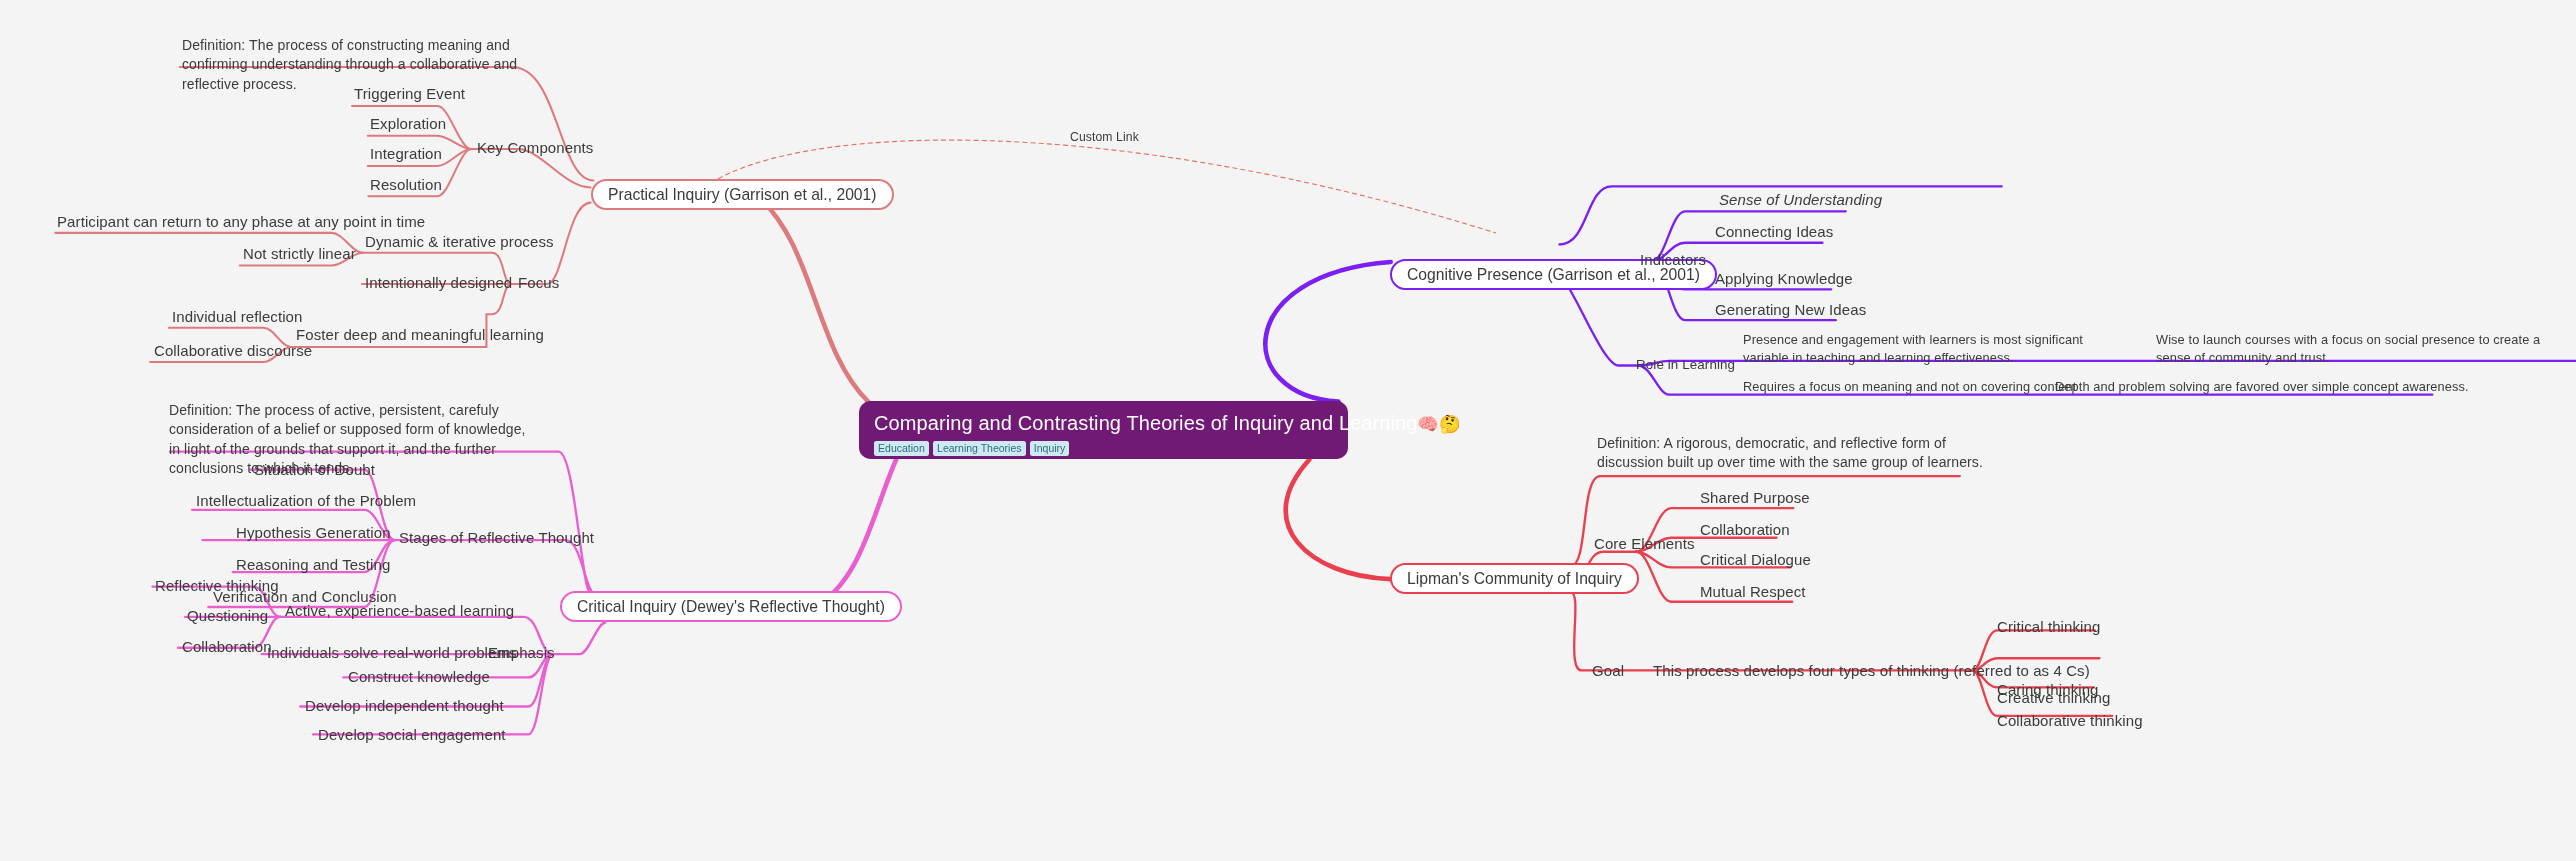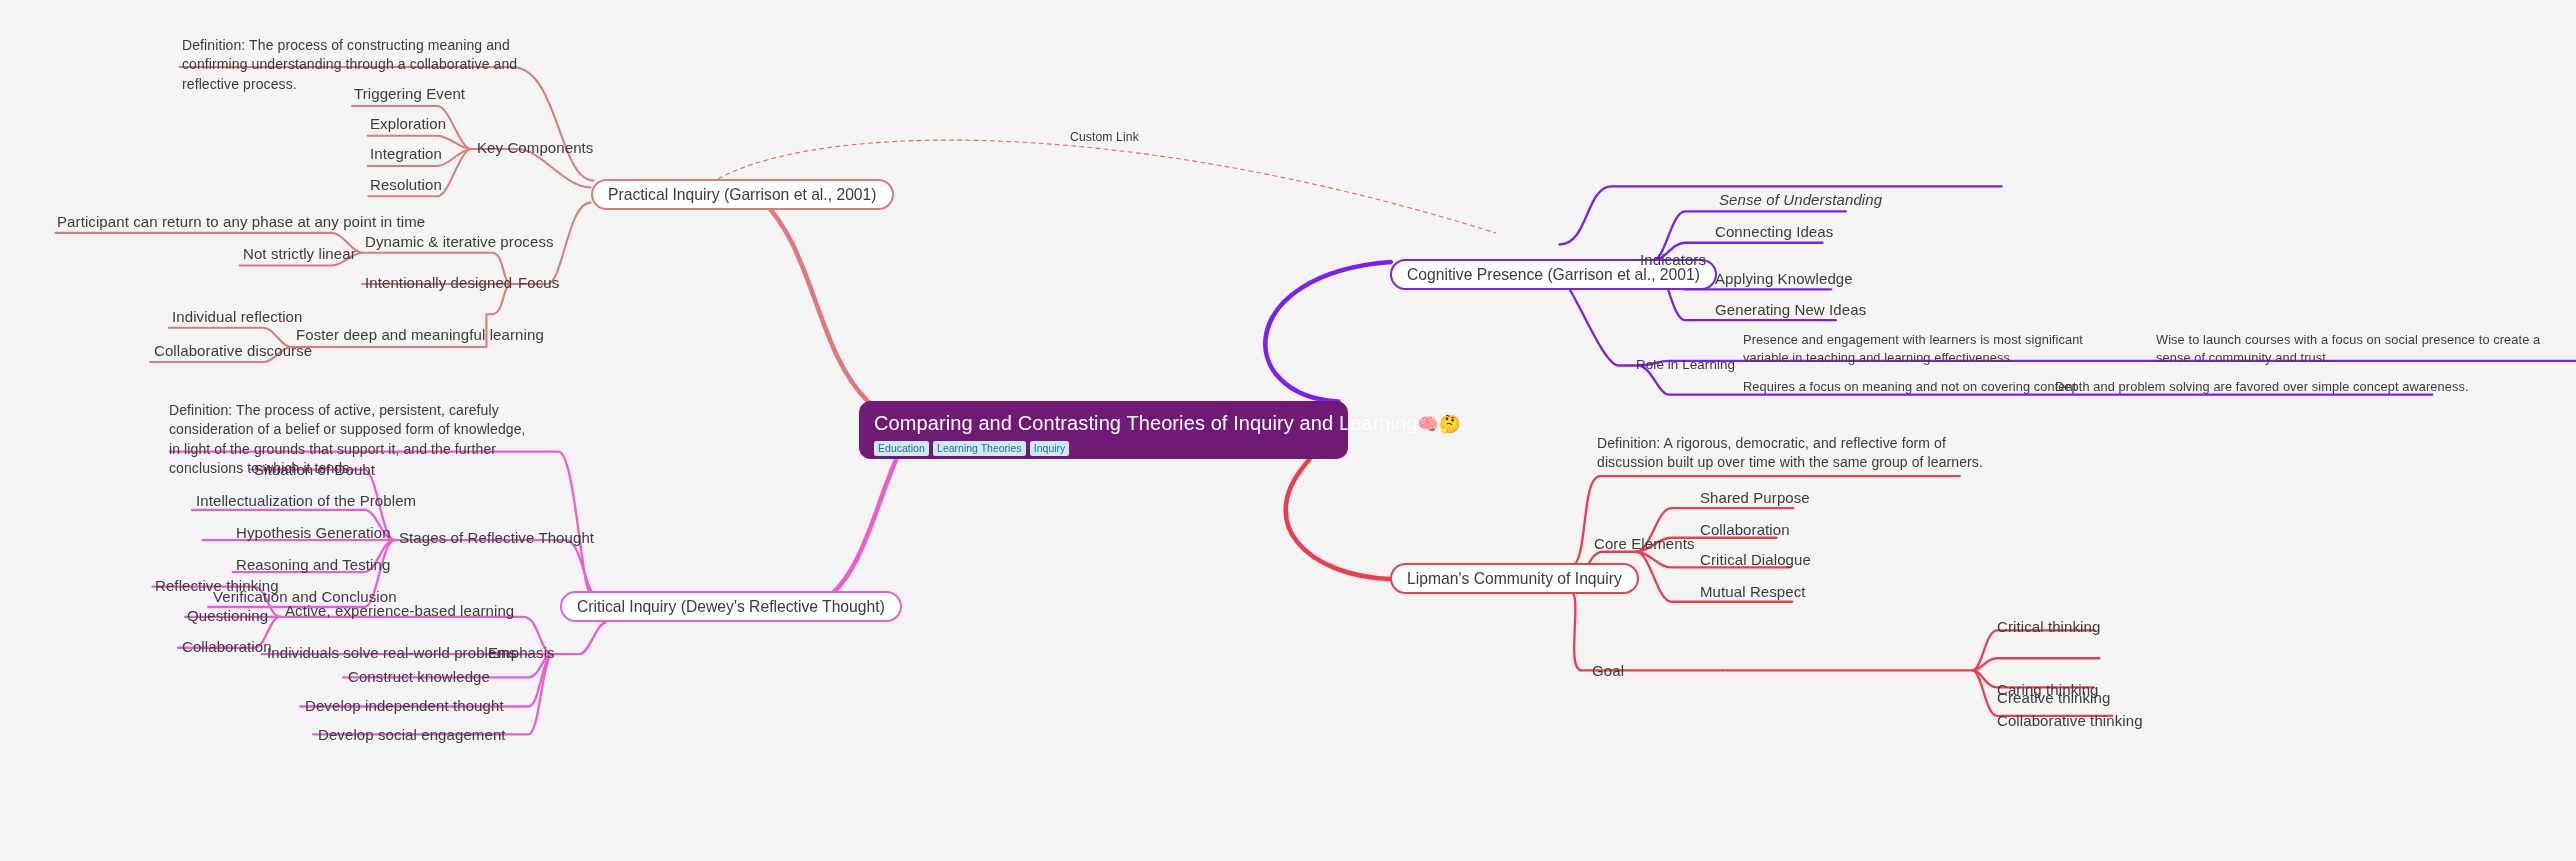--- a/index.html
+++ b/index.html
@@ -193,20 +193,21 @@
 <div class="lbl" style="left:2055px;top:378px;font-size:12.8px;">Depth and problem solving are favored over simple concept awareness.</div>
 
 <div class="lbl wrap" style="left:1597px;top:434px;width:407px;font-size:14px;">Definition: A rigorous, democratic, and reflective form of discussion built up over time with the same group of learners.</div>
 <div class="lbl" style="left:1594px;top:534px;">Core Elements</div>
 <div class="lbl" style="left:1700px;top:488px;">Shared Purpose</div>
 <div class="lbl" style="left:1700px;top:520px;">Collaboration</div>
 <div class="lbl" style="left:1700px;top:550px;">Critical Dialogue</div>
 <div class="lbl" style="left:1700px;top:582px;">Mutual Respect</div>
 
 <div class="lbl" style="left:1592px;top:661px;">Goal</div>
+<div class="lbl" style="left:1653px;top:661px;">This process develops four types of thinking (referred to as 4 Cs)</div>
 <div class="lbl" style="left:1997px;top:617px;">Critical thinking</div>
 <div class="lbl" style="left:1997px;top:688px;text-align:right;">Creative thinking</div>
 <div class="lbl" style="left:1997px;top:680px;">Caring thinking</div>
 <div class="lbl" style="left:1997px;top:711px;">Collaborative thinking</div>
 
 <div class="lbl wrap" style="left:169px;top:401px;width:367px;font-size:14px;">Definition: The process of active, persistent, carefuly consideration of a belief or supposed form of knowledge, in light of the grounds that support it, and the further conclusions to which it tends.</div>
 <div class="lbl" style="left:399px;top:528px;">Stages of Reflective Thought</div>
 <div class="lbl" style="left:254px;top:460px;">Situation of Doubt</div>
 <div class="lbl" style="left:196px;top:491px;">Intellectualization of the Problem</div>
 <div class="lbl" style="left:236px;top:523px;">Hypothesis Generation</div>

